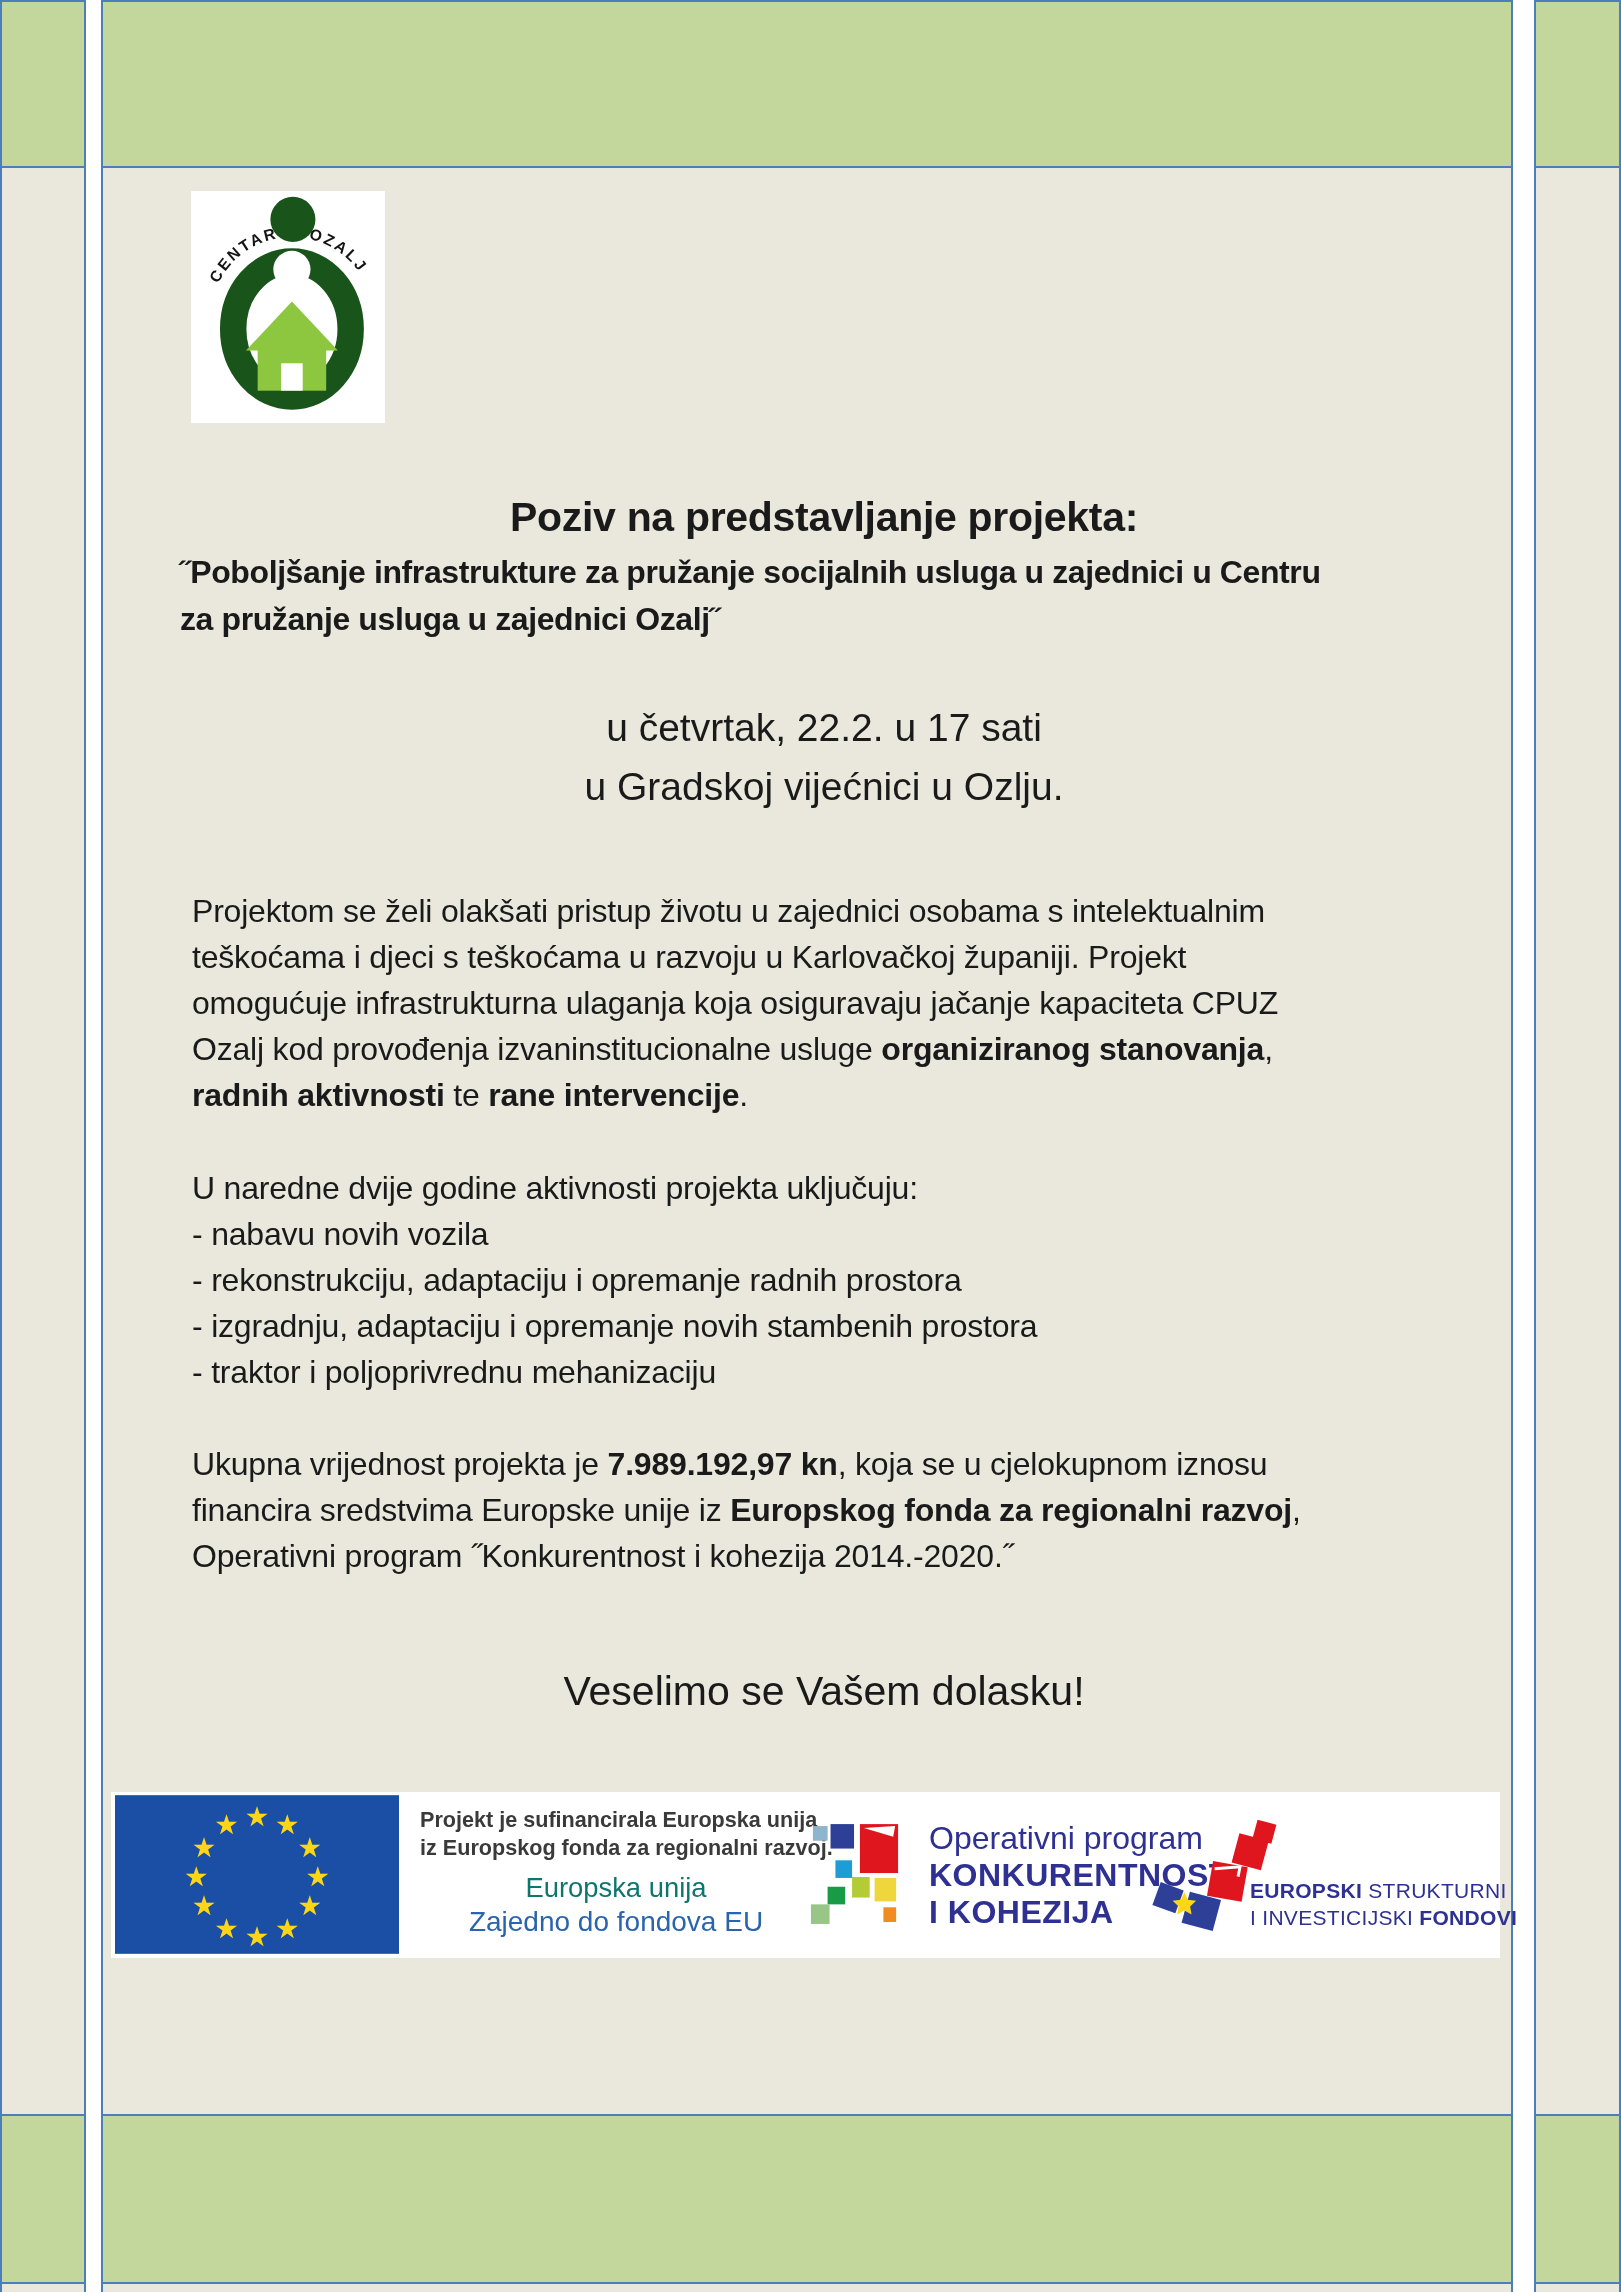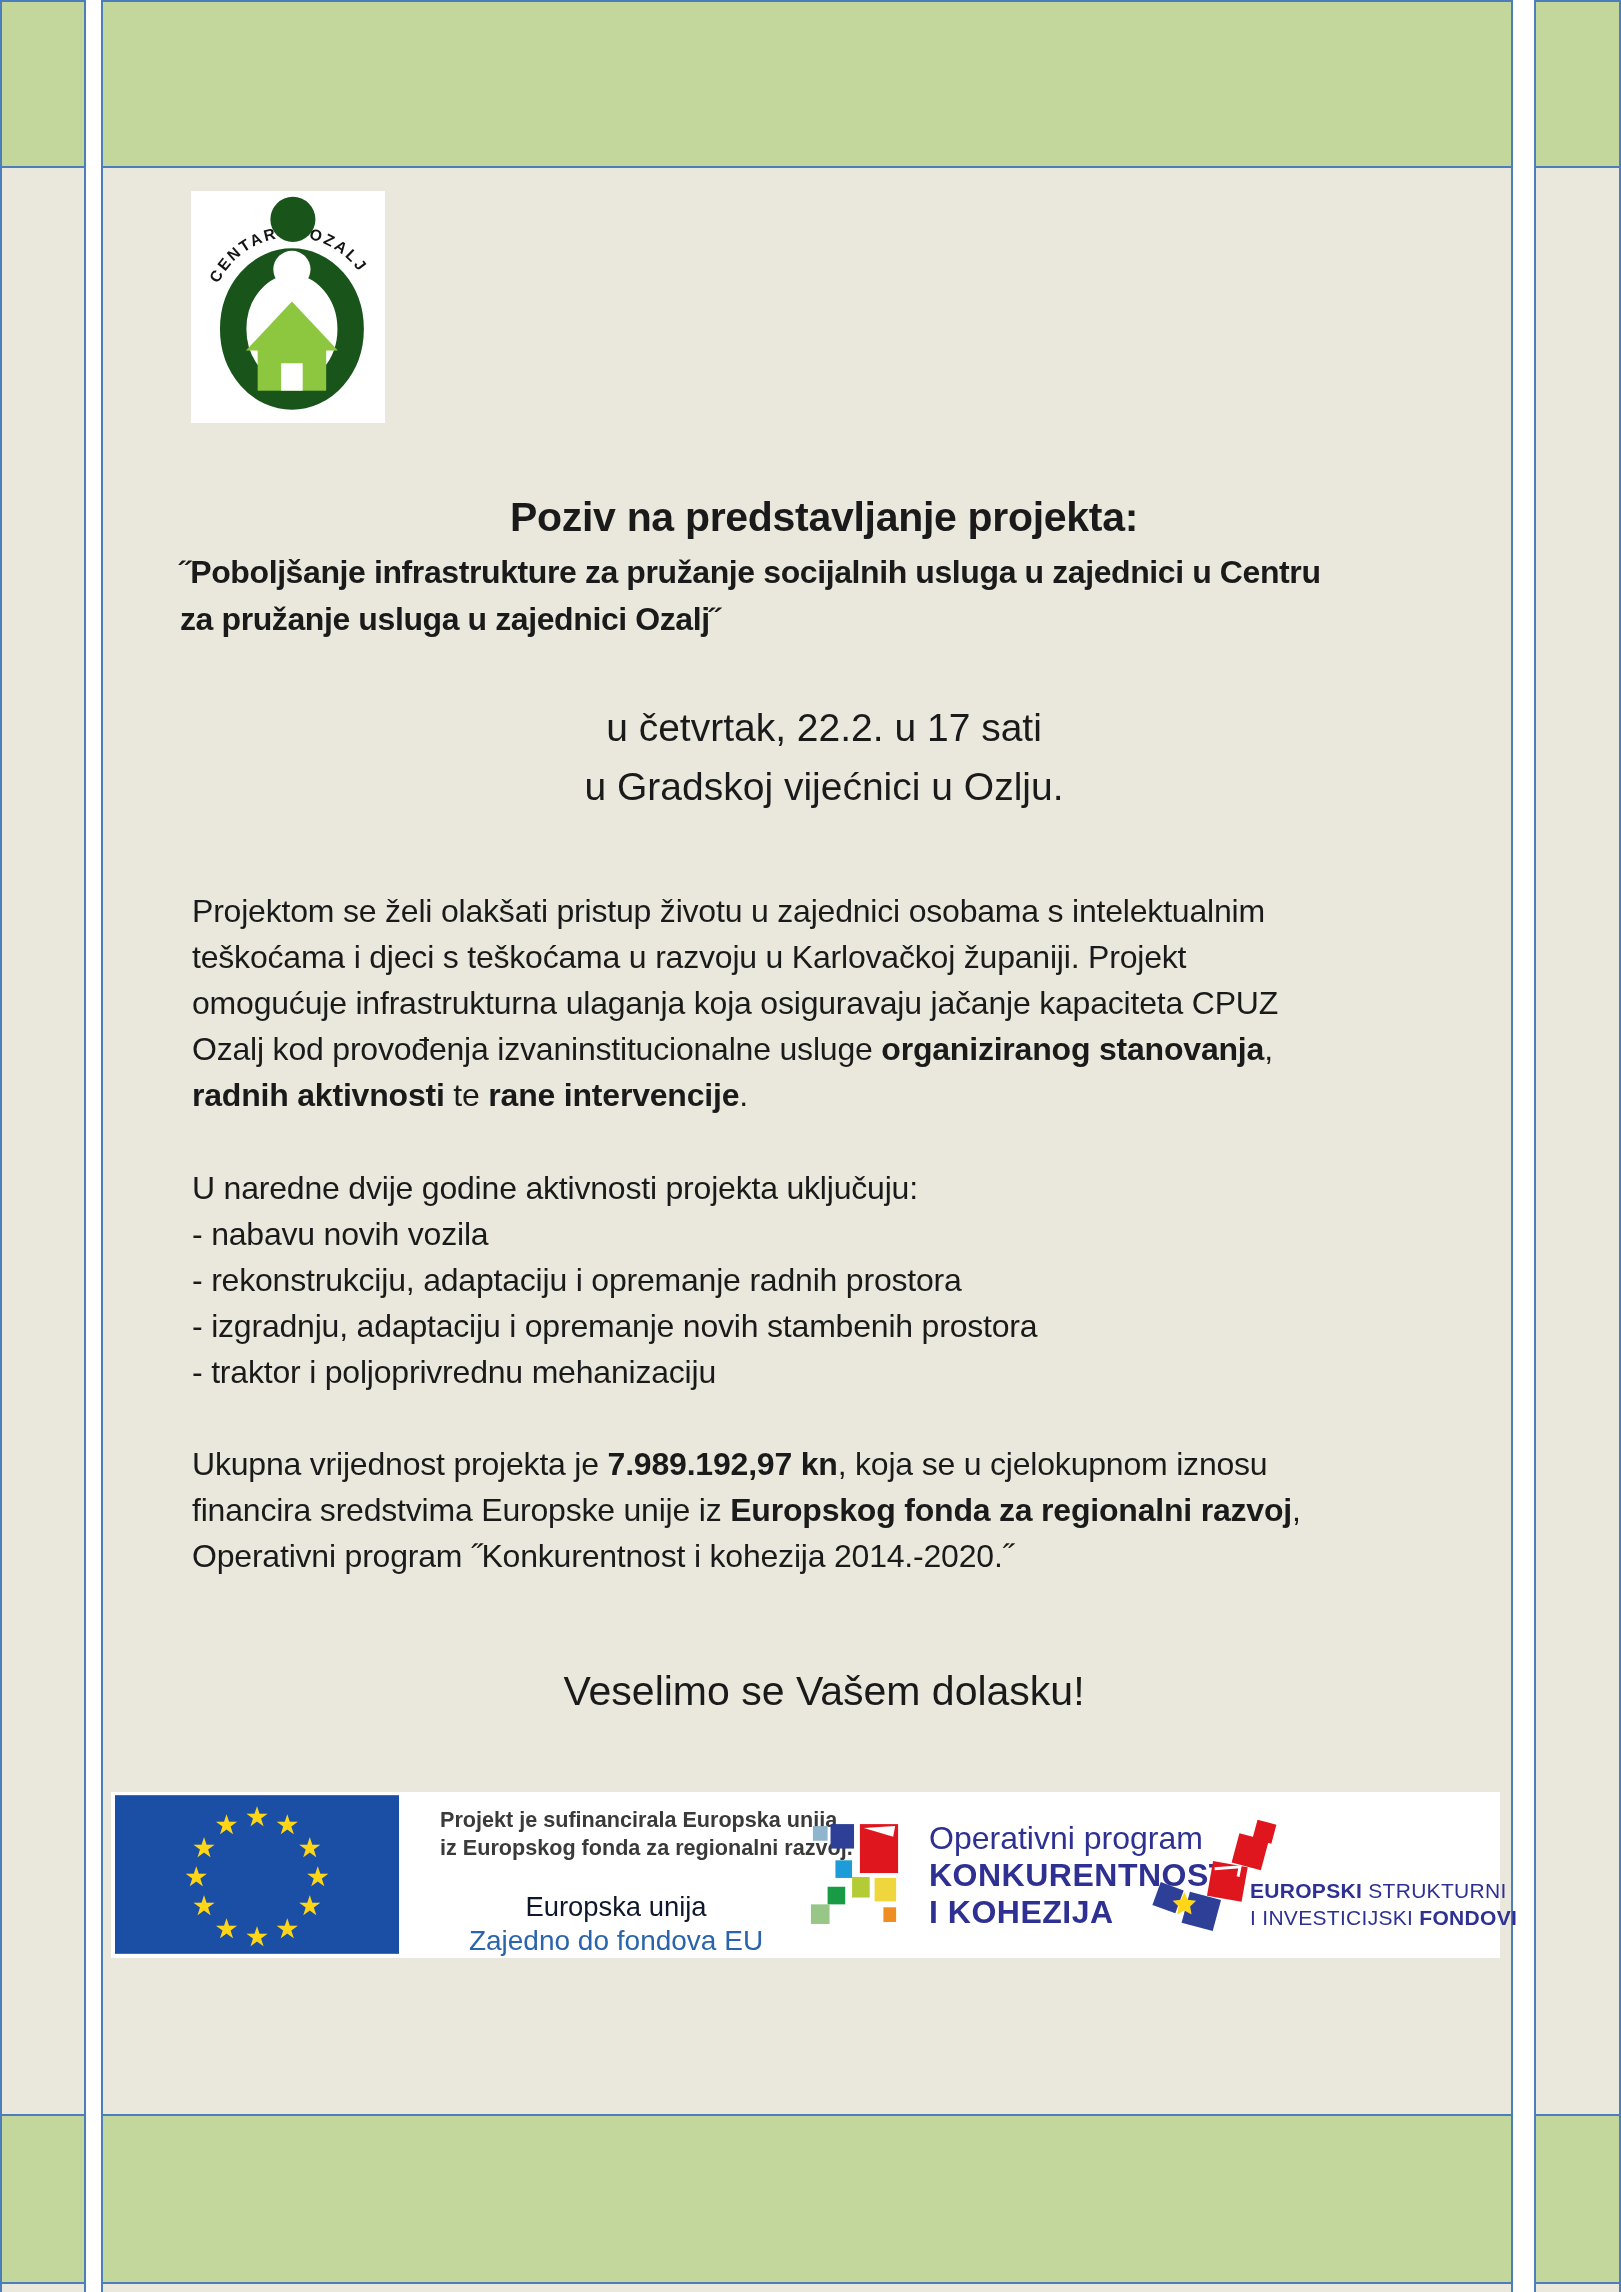--- a/index.html
+++ b/index.html
@@ -50,22 +50,22 @@
   .footnote{
     position:absolute;left:192px;top:1988px;width:1318px;
     font-size:23.5px;font-weight:bold;letter-spacing:-0.1px;
   }
 
   .eu-banner{
     position:absolute;left:111px;top:1792px;width:1389px;height:166px;background:#ffffff;
   }
   .eu-flag{position:absolute;left:3.9px;top:2.9px;width:284px;height:159px;}
   .funding-block{position:absolute;left:309px;top:13.7px;width:392px;text-align:center;}
-  .funding-line{font-size:21.6px;font-weight:bold;line-height:28px;color:#3a3a3a;white-space:nowrap;margin-left:20px;}
-  .eu-blue-1{font-size:27.4px;color:#0f172a;margin-top:28px;line-height:33px;white-space:nowrap;}
+  .funding-line{font-size:21.6px;font-weight:bold;line-height:28px;color:#3a3a3a;white-space:nowrap;}
+  .eu-blue-1{font-size:27.4px;color:#0f766e;margin-top:9px;line-height:33px;white-space:nowrap;}
   .eu-blue-2{font-size:28px;color:#2a64ad;line-height:35px;white-space:nowrap;}
   .mosaic{position:absolute;left:698px;top:30px;}
   .op-block{position:absolute;left:818px;top:27.4px;color:#2e3192;white-space:nowrap;}
   .op-1{font-size:32px;line-height:38px;}
   .op-2{font-size:32px;line-height:37px;font-weight:bold;letter-spacing:0.5px;}
   .op-3{font-size:32px;line-height:37px;font-weight:bold;letter-spacing:0.5px;}
   .esif-emblem{position:absolute;left:1041px;top:25.5px;}
   .esif-text{
     position:absolute;left:1139px;top:86px;color:#2e3192;
     font-size:21px;line-height:26.5px;letter-spacing:0.3px;white-space:nowrap;

